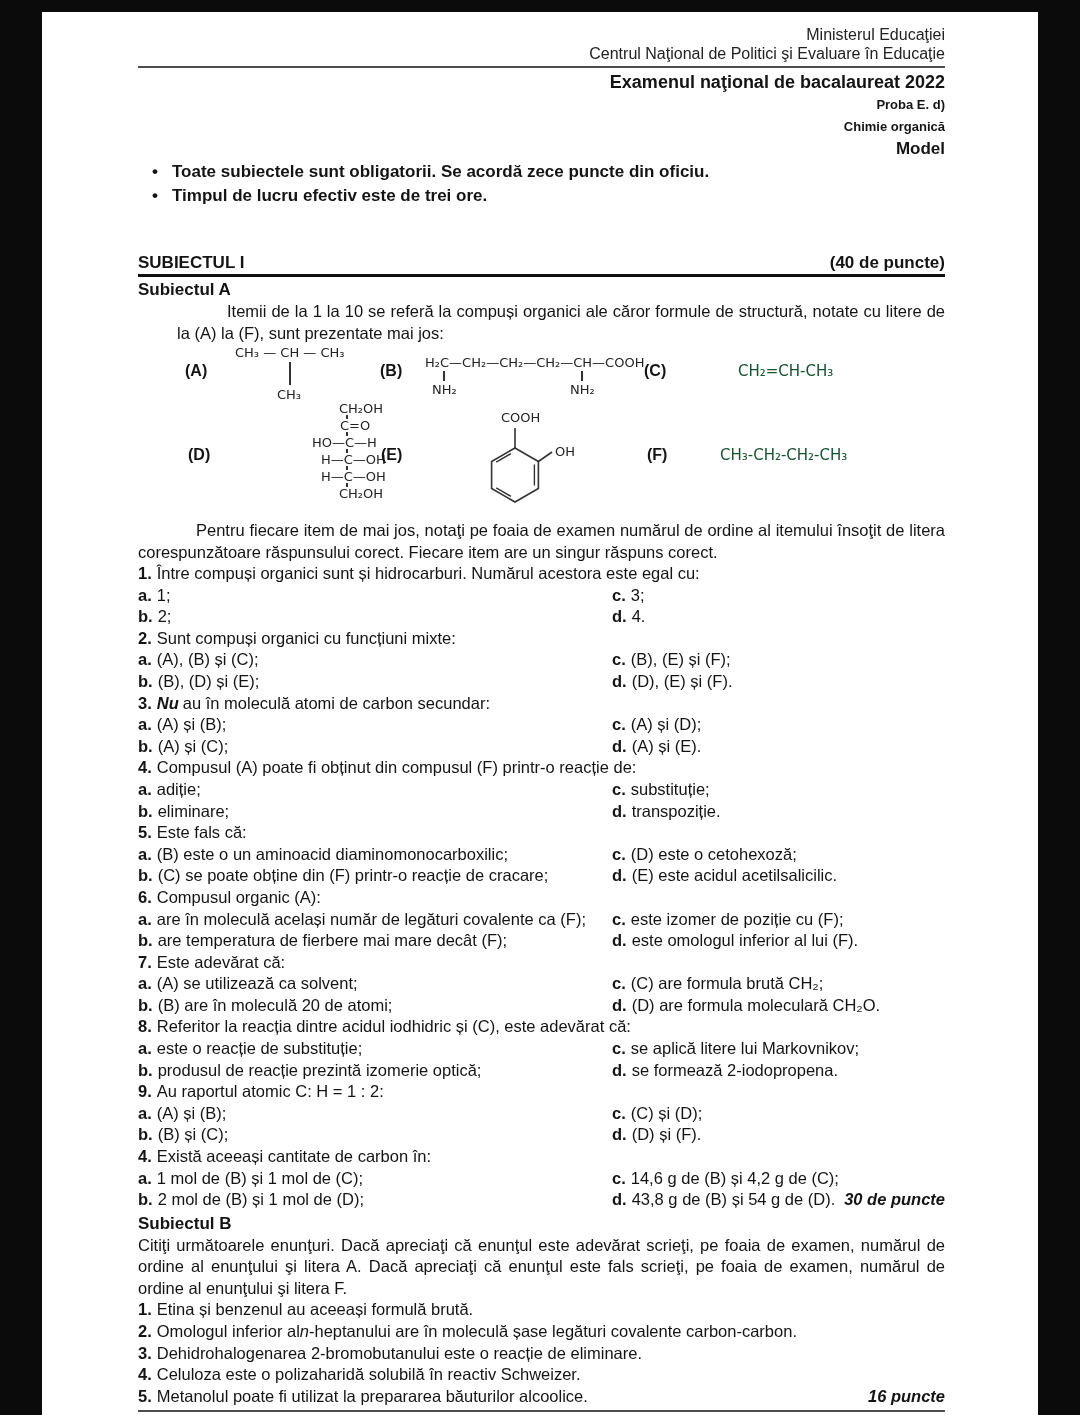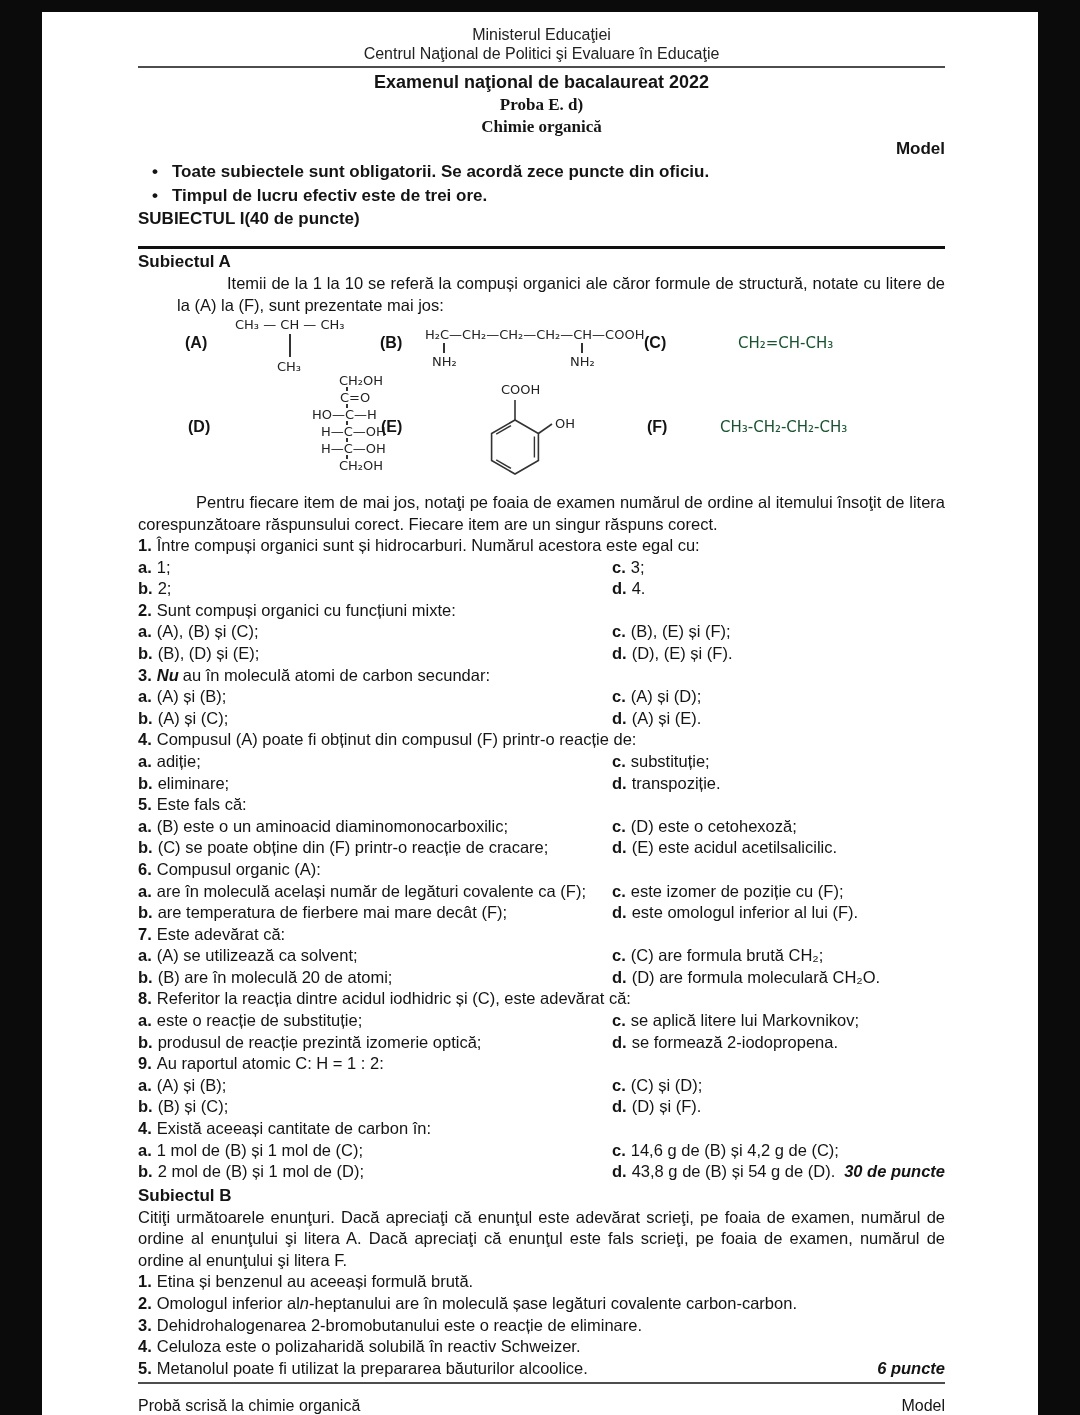--- a/index.html
+++ b/index.html
@@ -7,30 +7,30 @@
     width:1080px;height:1415px;position:relative;
     background:#0b0b0b;
     font-family:"Liberation Sans","DejaVu Sans",sans-serif;
     color:#141414;
   }
   .page{
     position:absolute;left:42px;top:12px;width:996px;height:1403px;
     background:#ffffff;box-sizing:border-box;
     padding:13px 93px 0 96px;overflow:hidden;
   }
-  .c{text-align:center;}
+  .c{text-align:right;}
   .hdr-small{font-size:16px;line-height:19px;color:#222;}
   .hdr-divider{border-bottom:2px solid #4d4d4d;padding-bottom:3px;}
   .hdr-title{font-size:18px;font-weight:bold;line-height:23px;margin-top:3px;}
-  .hdr-sub{font-size:17px;font-weight:bold;line-height:22px;font-family:Liberation Serif, serif;}
+  .hdr-sub{font-size:13px;font-weight:bold;line-height:22px;}
   .model-line{text-align:right;font-weight:bold;font-size:17px;line-height:22px;}
   .bullet{display:flex;font-weight:bold;font-size:17px;line-height:24px;}
   .bullet .dot{width:34px;text-align:center;}
-  .subj-row{display:flex;justify-content:flex-start;font-weight:bold;font-size:17px;
-    line-height:21px;border-bottom:3px solid #101010;padding-bottom:17px;}
+  .subj-row{display:flex;justify-content:space-between;font-weight:bold;font-size:17px;
+    line-height:21px;border-bottom:3px solid #101010;padding-bottom:1px;margin-top:44px;}
   .part-title{font-weight:bold;font-size:17px;line-height:22px;margin-top:2px;}
   .para{font-size:16.5px;line-height:21.5px;text-align:justify;}
   .indent{text-indent:50px;margin-left:39px;}
   
   .structures{position:relative;height:174px;margin:2px 0 0 0;}
   .s-label{position:absolute;font-weight:bold;font-size:16px;}
   .chem{font-family:"DejaVu Sans",sans-serif;font-size:13px;color:#222;line-height:13px;white-space:nowrap;}
   .formula{position:absolute;font-family:"DejaVu Sans",sans-serif;font-size:15px;color:#14532d;white-space:nowrap;}
   .vbond{position:absolute;width:1.5px;background:#333;}
   .abs{position:absolute;}
@@ -385,21 +385,21 @@
       <span class="qnum">4.</span>
       <span>Celuloza este o polizaharidă solubilă în reactiv Schweizer.</span>
       <span class="qem"></span>
       <span></span>
     </div>
   <div class="bi">
       <span class="qnum">5.</span>
       <span>Metanolul poate fi utilizat la prepararea băuturilor alcoolice.</span>
       <span class="qem"></span>
       <span></span>
-      <span class="pts">6 puncte</span>
+      <span class="pts">16 puncte</span>
     </div>
 
   <div class="ftr">
     <span>Probă scrisă la chimie organică</span>
     <span>Model</span>
   </div>
   <div class="pg">Pagina 1 din 2</div>
 
 </div>
 

